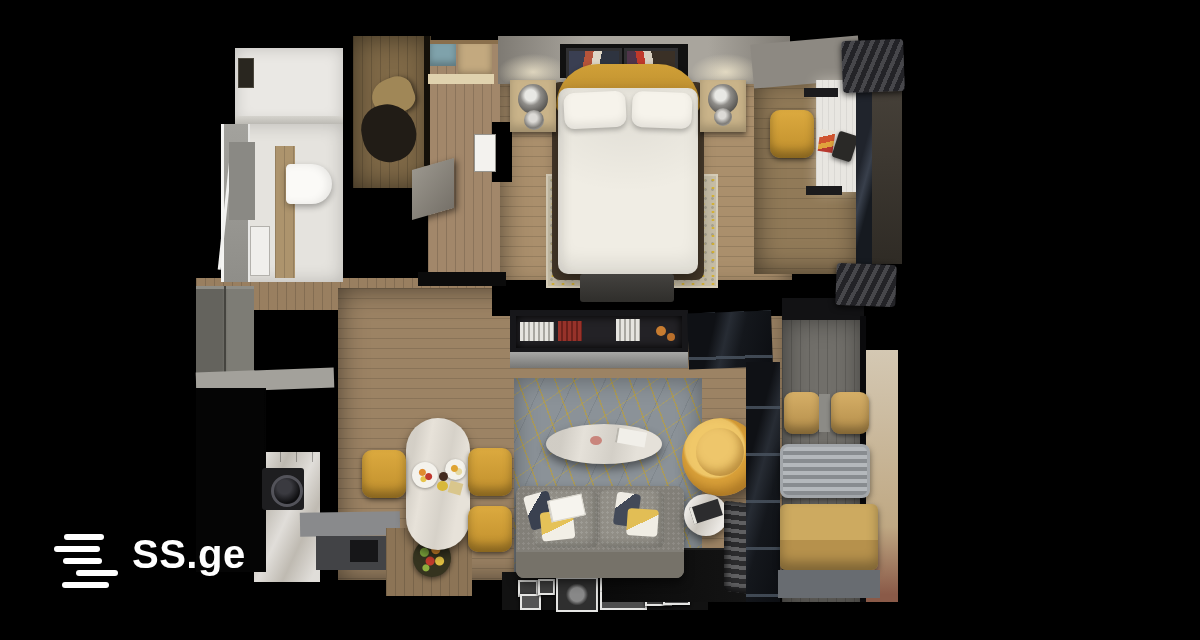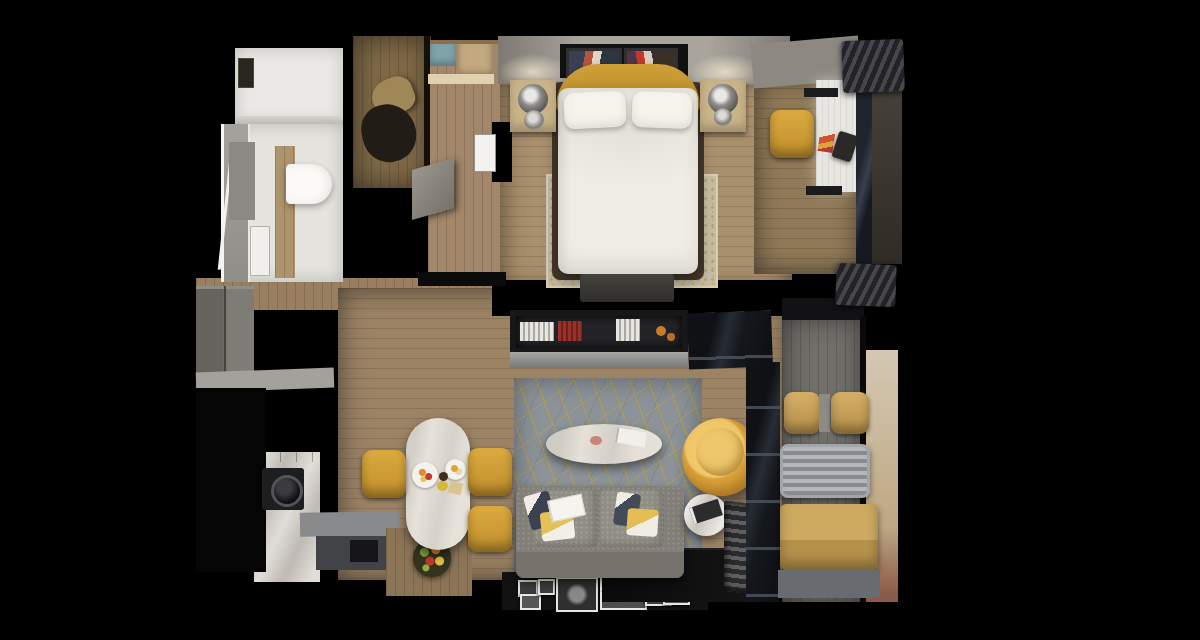--- a/index.html
+++ b/index.html
@@ -177,14 +177,22 @@
   <div class="abs ychair" style="left:468px;top:506px;width:44px;height:46px;"></div>
 
   <div class="abs glass" style="left:746px;top:362px;width:34px;height:240px;"></div>
   <div class="abs tanchair" style="left:784px;top:392px;width:36px;height:42px;"></div>
   <div class="abs" style="left:819px;top:394px;width:11px;height:38px;background:#8c8b86;"></div>
   <div class="abs tanchair" style="left:831px;top:392px;width:38px;height:42px;"></div>
   <div class="abs" style="left:780px;top:444px;width:84px;height:48px;border:3px solid #a2a6aa;border-radius:8px;background:repeating-linear-gradient(180deg,#b4b8bc 0 4px,#888c90 4px 8px);box-shadow:0 3px 6px rgba(0,0,0,.5);"></div>
   <div class="abs" style="left:780px;top:504px;width:98px;height:66px;border-radius:6px;background:linear-gradient(180deg,#cdaa60 0 55%,#b6914c 55%);box-shadow:inset 0 -8px 12px rgba(0,0,0,.3),0 3px 6px rgba(0,0,0,.5);"></div>
   <div class="abs" style="left:778px;top:570px;width:102px;height:28px;background:#686c71;"></div>
 
+  <div class="abs" style="left:50px;top:526px;width:190px;height:70px;">
+    <span class="lbar" style="left:14px;top:8px;width:40px;"></span>
+    <span class="lbar" style="left:4px;top:20px;width:46px;"></span>
+    <span class="lbar" style="left:13px;top:32px;width:39px;"></span>
+    <span class="lbar" style="left:26px;top:44px;width:42px;"></span>
+    <span class="lbar" style="left:12px;top:56px;width:47px;"></span>
+    <span class="logo-text" style="left:82px;top:6px;">SS.ge</span>
+  </div>
 
 </div>
 
 </body></html>

